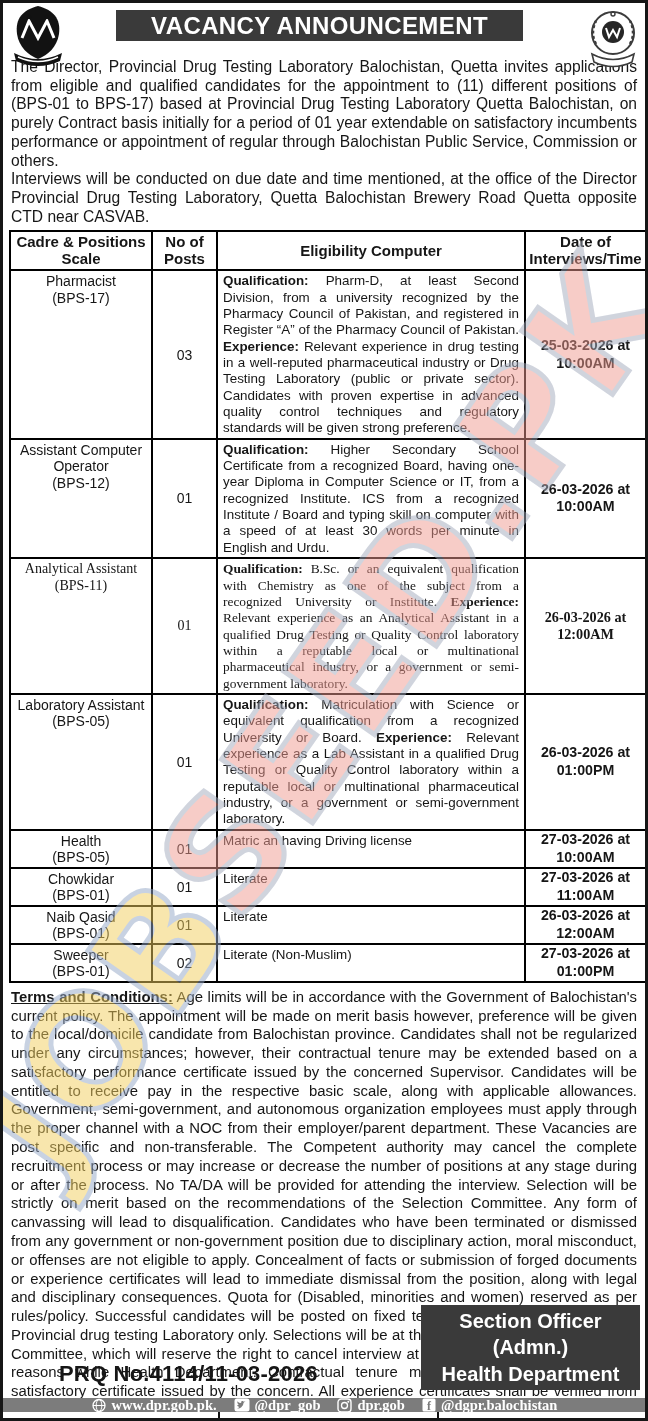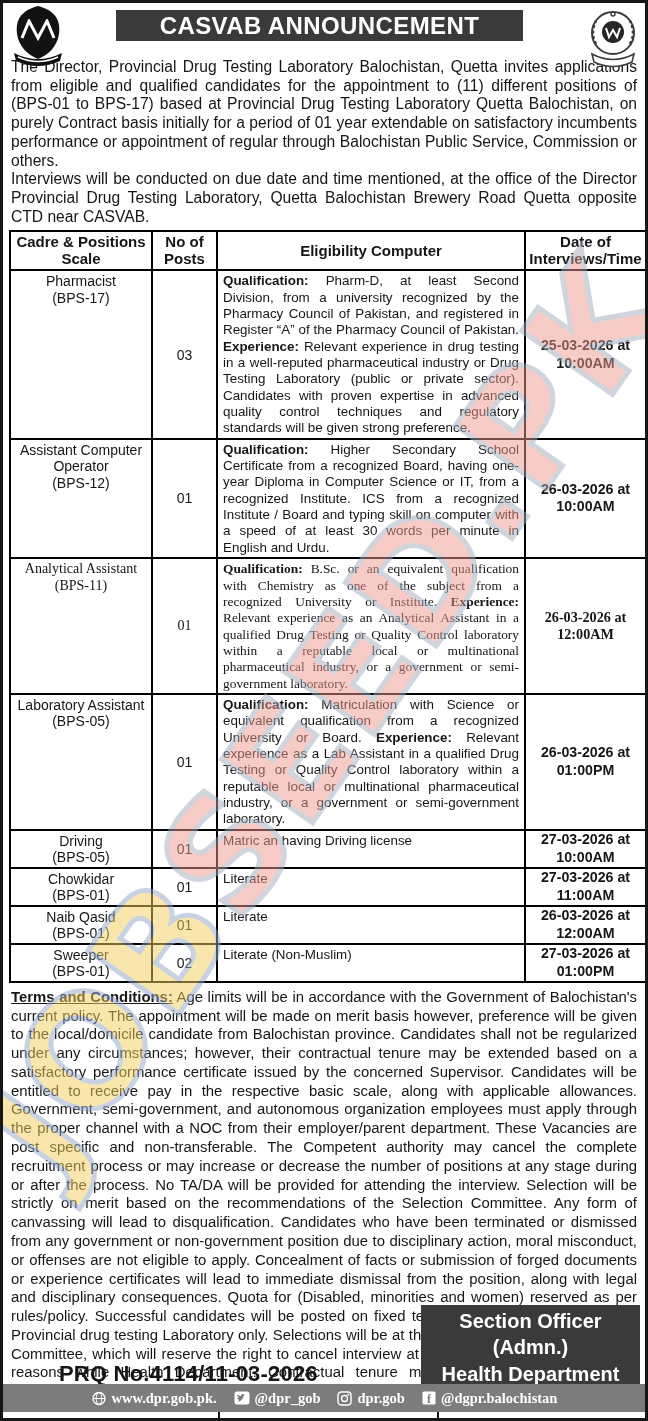--- a/index.html
+++ b/index.html
@@ -25,21 +25,21 @@
   td.posts-cell{vertical-align:middle;text-align:center;font-size:14px;}
   td.criteria-cell{vertical-align:top;text-align:justify;font-size:13.4px;line-height:1.22;padding:2px 5px 1px;}
   td.date-cell{vertical-align:middle;text-align:center;font-weight:bold;font-size:14.2px;line-height:1.22;padding:0 2px;}
   
   .terms{margin:5px 8px 0;font-size:14.9px;line-height:1.26;text-align:justify;}
   .terms-heading{font-weight:bold;text-decoration:underline;}
   
   .prq{position:absolute;left:8px;bottom:31px;font-weight:bold;font-size:22px;letter-spacing:0.2px;margin-left:48px;}
   .sig-box{position:absolute;right:5px;bottom:28px;width:219px;background:#3a3a3a;color:#fff;
            text-align:center;font-weight:bold;font-size:20px;line-height:1.32;padding:3px 0;}
-  .footer-bar{position:absolute;left:0;bottom:6px;width:100%;height:28px;background:#7c7c7c;
+  .footer-bar{position:absolute;left:0;bottom:6px;width:100%;height:14px;background:#7c7c7c;
               display:flex;align-items:center;justify-content:center;gap:17px;
               color:#fff;font-family:"Liberation Serif",serif;font-weight:bold;font-size:14.5px;}
   .footer-item{display:flex;align-items:center;gap:5px;}
   .bottom-strip{position:absolute;left:0;bottom:0;width:100%;height:6px;background:#fff;}
   .tick{position:absolute;bottom:0;width:2px;height:6px;background:#111;}
   
   .watermark{position:absolute;left:50%;top:712px;z-index:9;pointer-events:none;
              transform:translate(-50%,-50%) rotate(-55deg);white-space:nowrap;
              font-family:"DejaVu Sans",sans-serif;font-weight:bold;font-size:152px;
              letter-spacing:4px;opacity:0.5;}
@@ -53,21 +53,21 @@
 
   <div class="header">
     <svg class="logo logo-left" viewBox="0 0 56 62">
       <path d="M28 1 C13 5 5 13 7 29 C9 42 18 50 28 54 C38 50 47 42 49 29 C51 13 43 5 28 1 Z" fill="#121212"></path>
       <path d="M12 33 L19 16 L28 33 L37 16 L44 33" fill="none" stroke="#fff" stroke-width="3"></path>
       <circle cx="19" cy="12" r="2.2" fill="#121212"></circle>
         <circle cx="37" cy="12" r="2.2" fill="#121212"></circle>
       <path d="M4 48 Q28 60 52 48 L50 56 Q28 66 6 56 Z" fill="#121212"></path>
       <path d="M8 52 Q28 61 48 52" fill="none" stroke="#fff" stroke-width="1.4"></path>
     </svg>
-    <div class="title-bar">CASVAB ANNOUNCEMENT</div>
+    <div class="title-bar">VACANCY ANNOUNCEMENT</div>
     <svg class="logo logo-right" viewBox="0 0 58 62">
       <circle cx="29" cy="25" r="21" fill="none" stroke="#3c3c3c" stroke-width="2"></circle>
       <path d="M12 36 Q6 25 12 13" fill="none" stroke="#3c3c3c" stroke-width="2.5" stroke-dasharray="3 2.5"></path>
       <path d="M46 36 Q52 25 46 13" fill="none" stroke="#3c3c3c" stroke-width="2.5" stroke-dasharray="3 2.5"></path>
       <circle cx="29" cy="24" r="11" fill="#262626"></circle>
       <path d="M22 20 L25 29 L29 22 L33 29 L36 20" fill="none" stroke="#fff" stroke-width="2"></path>
       <circle cx="29" cy="6" r="2" fill="none" stroke="#3c3c3c" stroke-width="1.4"></circle>
       <path d="M8 46 Q29 57 50 46 L48 54 Q29 63 10 54 Z" fill="#fff" stroke="#3c3c3c" stroke-width="1.6"></path>
     </svg>
   </div>
@@ -139,21 +139,21 @@
           </td>
           <td class="posts-cell">01</td>
           <td class="criteria-cell"><b>Qualification:</b> Matriculation with Science or equivalent qualification from a recognized University or Board. <b>Experience:</b> Relevant experience as a Lab Assistant in a qualified Drug Testing or Quality Control laboratory within a reputable local or multinational pharmaceutical industry, or a government or semi-government laboratory. </td>
           <td class="date-cell">
             <div>26-03-2026 at</div>
             <div>01:00PM</div>
           </td>
         </tr>
         <tr style="height: 35px;">
           <td class="pos-cell">
-            <div>Driving</div>
+            <div>Health</div>
             <div>(BPS-05)</div>
           </td>
           <td class="posts-cell">01</td>
           <td class="criteria-cell">Matric an having  Driving license </td>
           <td class="date-cell">
             <div>27-03-2026 at</div>
             <div>10:00AM</div>
           </td>
         </tr>
         <tr style="height: 35px;">

